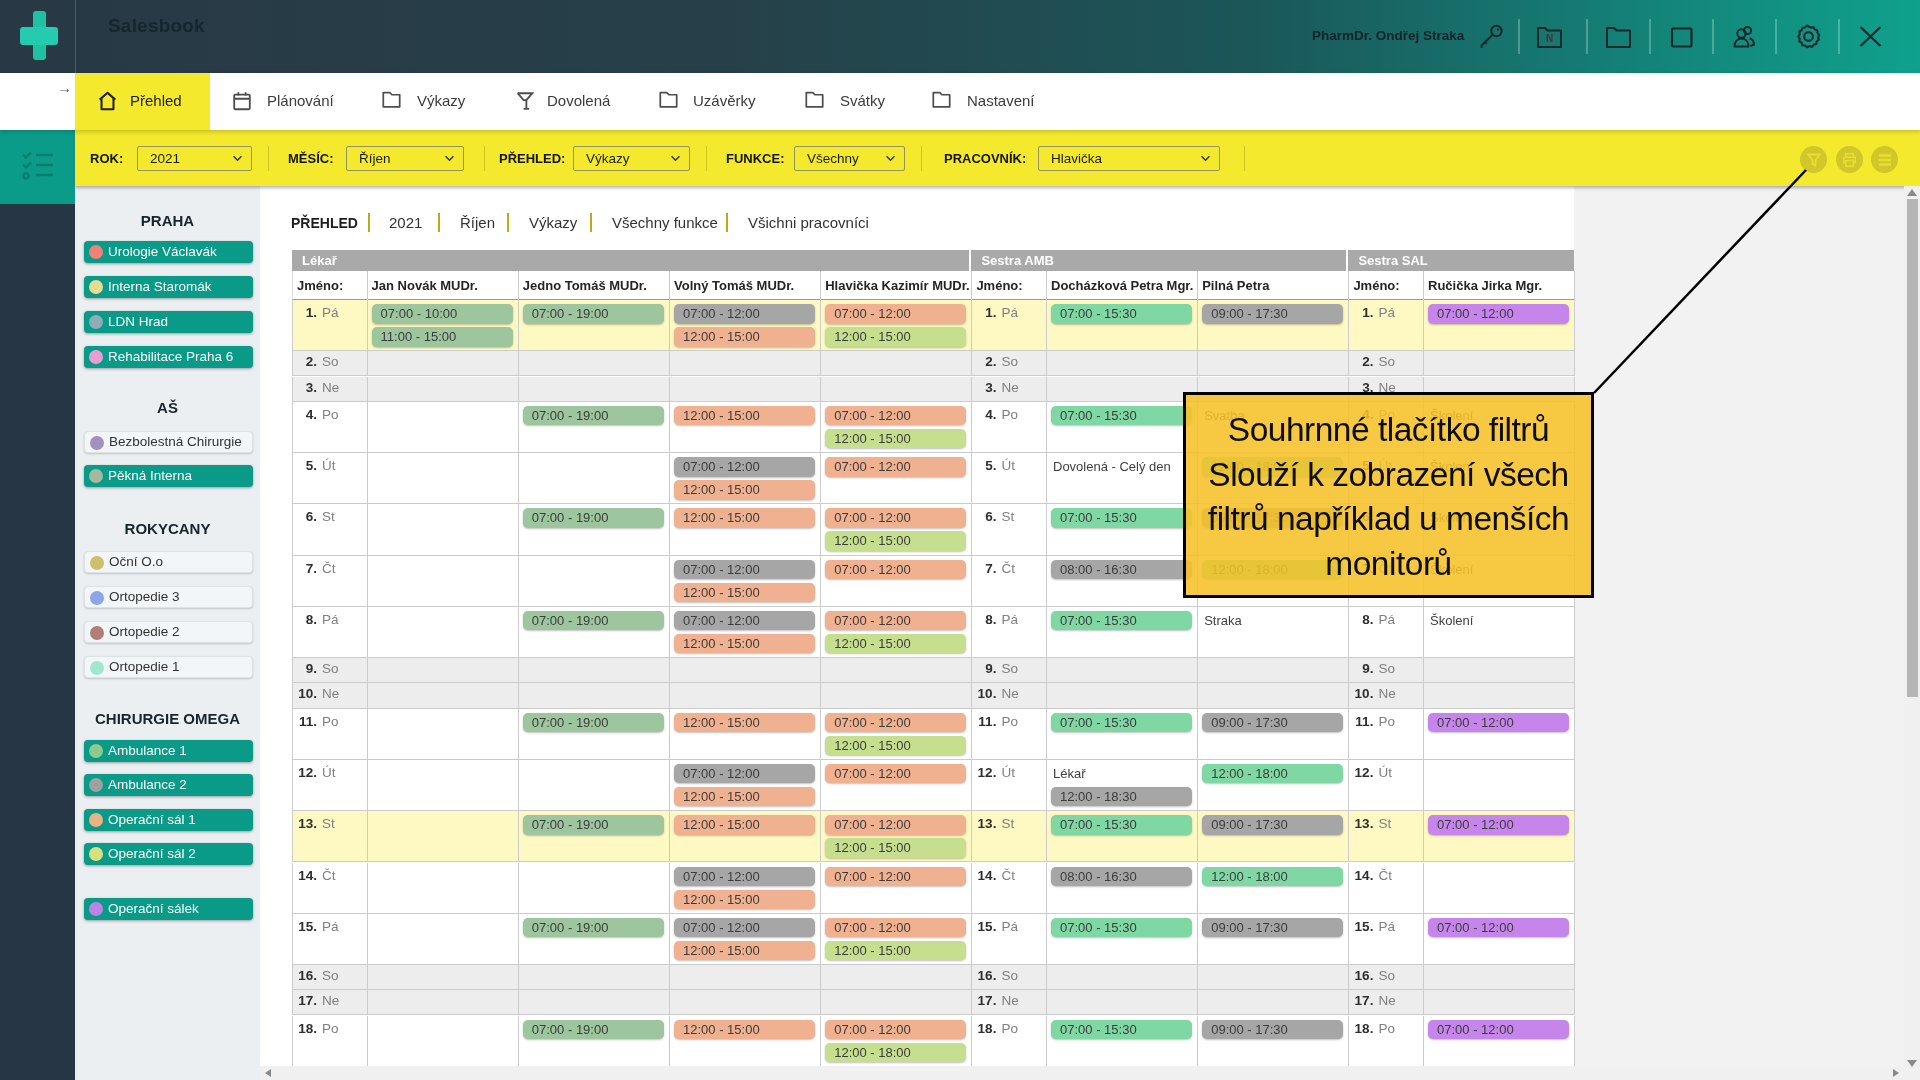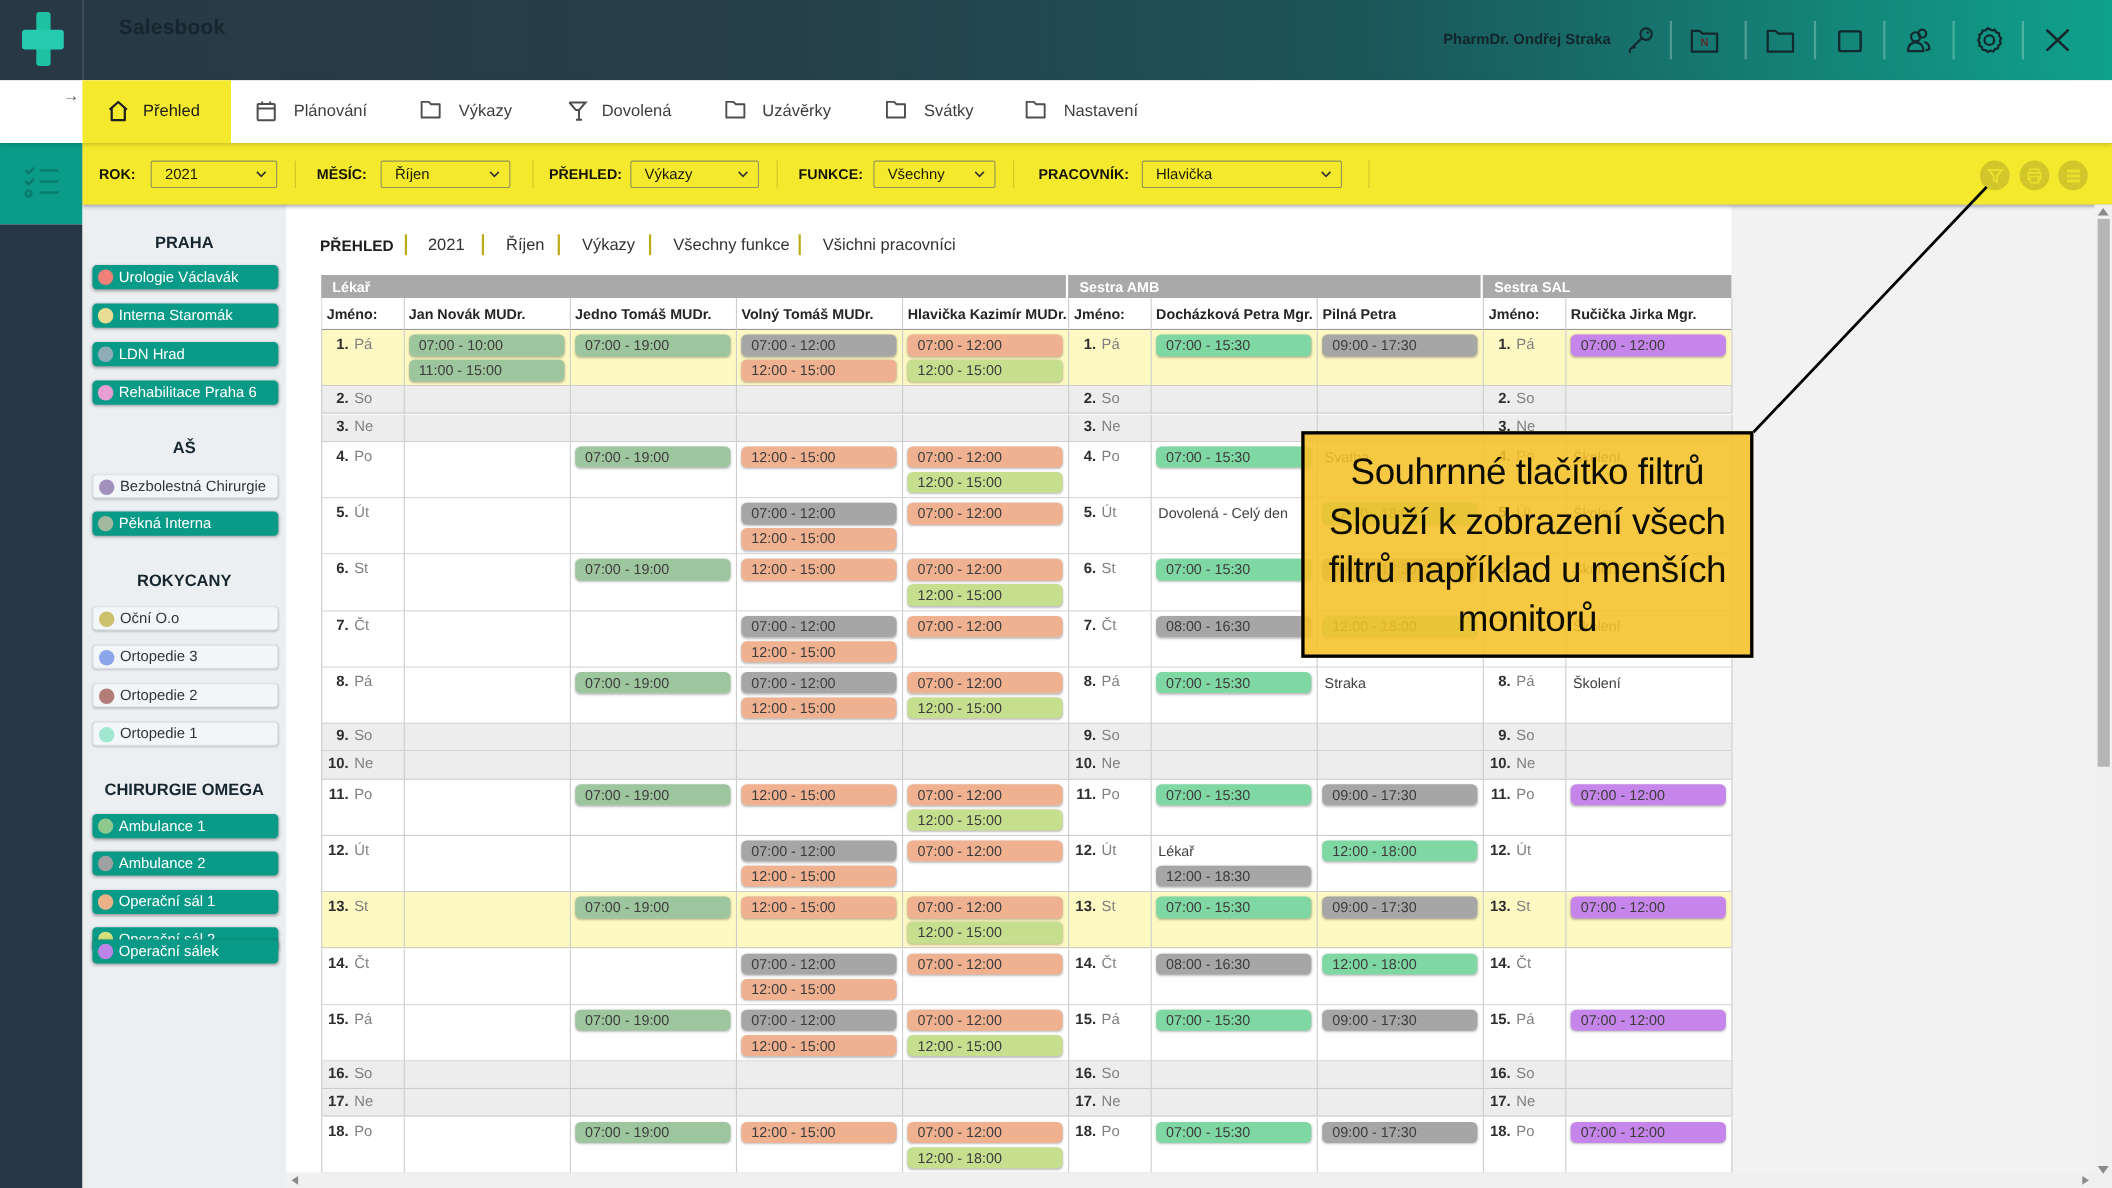--- a/index.html
+++ b/index.html
@@ -263,21 +263,21 @@
 <div class="shead" style="top:334px">ROKYCANY</div>
 <div class="sp l" style="top:365px"><span class="circ" style="background:#cdc06c"></span>Oční O.o</div>
 <div class="sp l" style="top:400px"><span class="circ" style="background:#8ba7ea"></span>Ortopedie 3</div>
 <div class="sp l" style="top:435px"><span class="circ" style="background:#b17d76"></span>Ortopedie 2</div>
 <div class="sp l" style="top:470px"><span class="circ" style="background:#9fe7ce"></span>Ortopedie 1</div>
 <div class="shead" style="top:524px">CHIRURGIE OMEGA</div>
 <div class="sp g" style="top:554px"><span class="circ" style="background:#8ec98e"></span>Ambulance 1</div>
 <div class="sp g" style="top:588px"><span class="circ" style="background:#9fa0a0"></span>Ambulance 2</div>
 <div class="sp g" style="top:623px"><span class="circ" style="background:#eab287"></span>Operační sál 1</div>
 <div class="sp g" style="top:657px"><span class="circ" style="background:#d6e17e"></span>Operační sál 2</div>
-<div class="sp g" style="top:668px"><span class="circ" style="background:#bd84e8"></span>Operační sálek</div>
+<div class="sp g" style="top:712px"><span class="circ" style="background:#bd84e8"></span>Operační sálek</div>
   </div>
 
   <div id="bc">
       <span class="bc1" style="left:291px">PŘEHLED</span>
       <span class="bsep" style="left:368px"></span>
       <span class="bci" style="left:389px">2021</span>
       <span class="bsep" style="left:438px"></span>
       <span class="bci" style="left:460px">Říjen</span>
       <span class="bsep" style="left:507px"></span>
       <span class="bci" style="left:529px">Výkazy</span>

